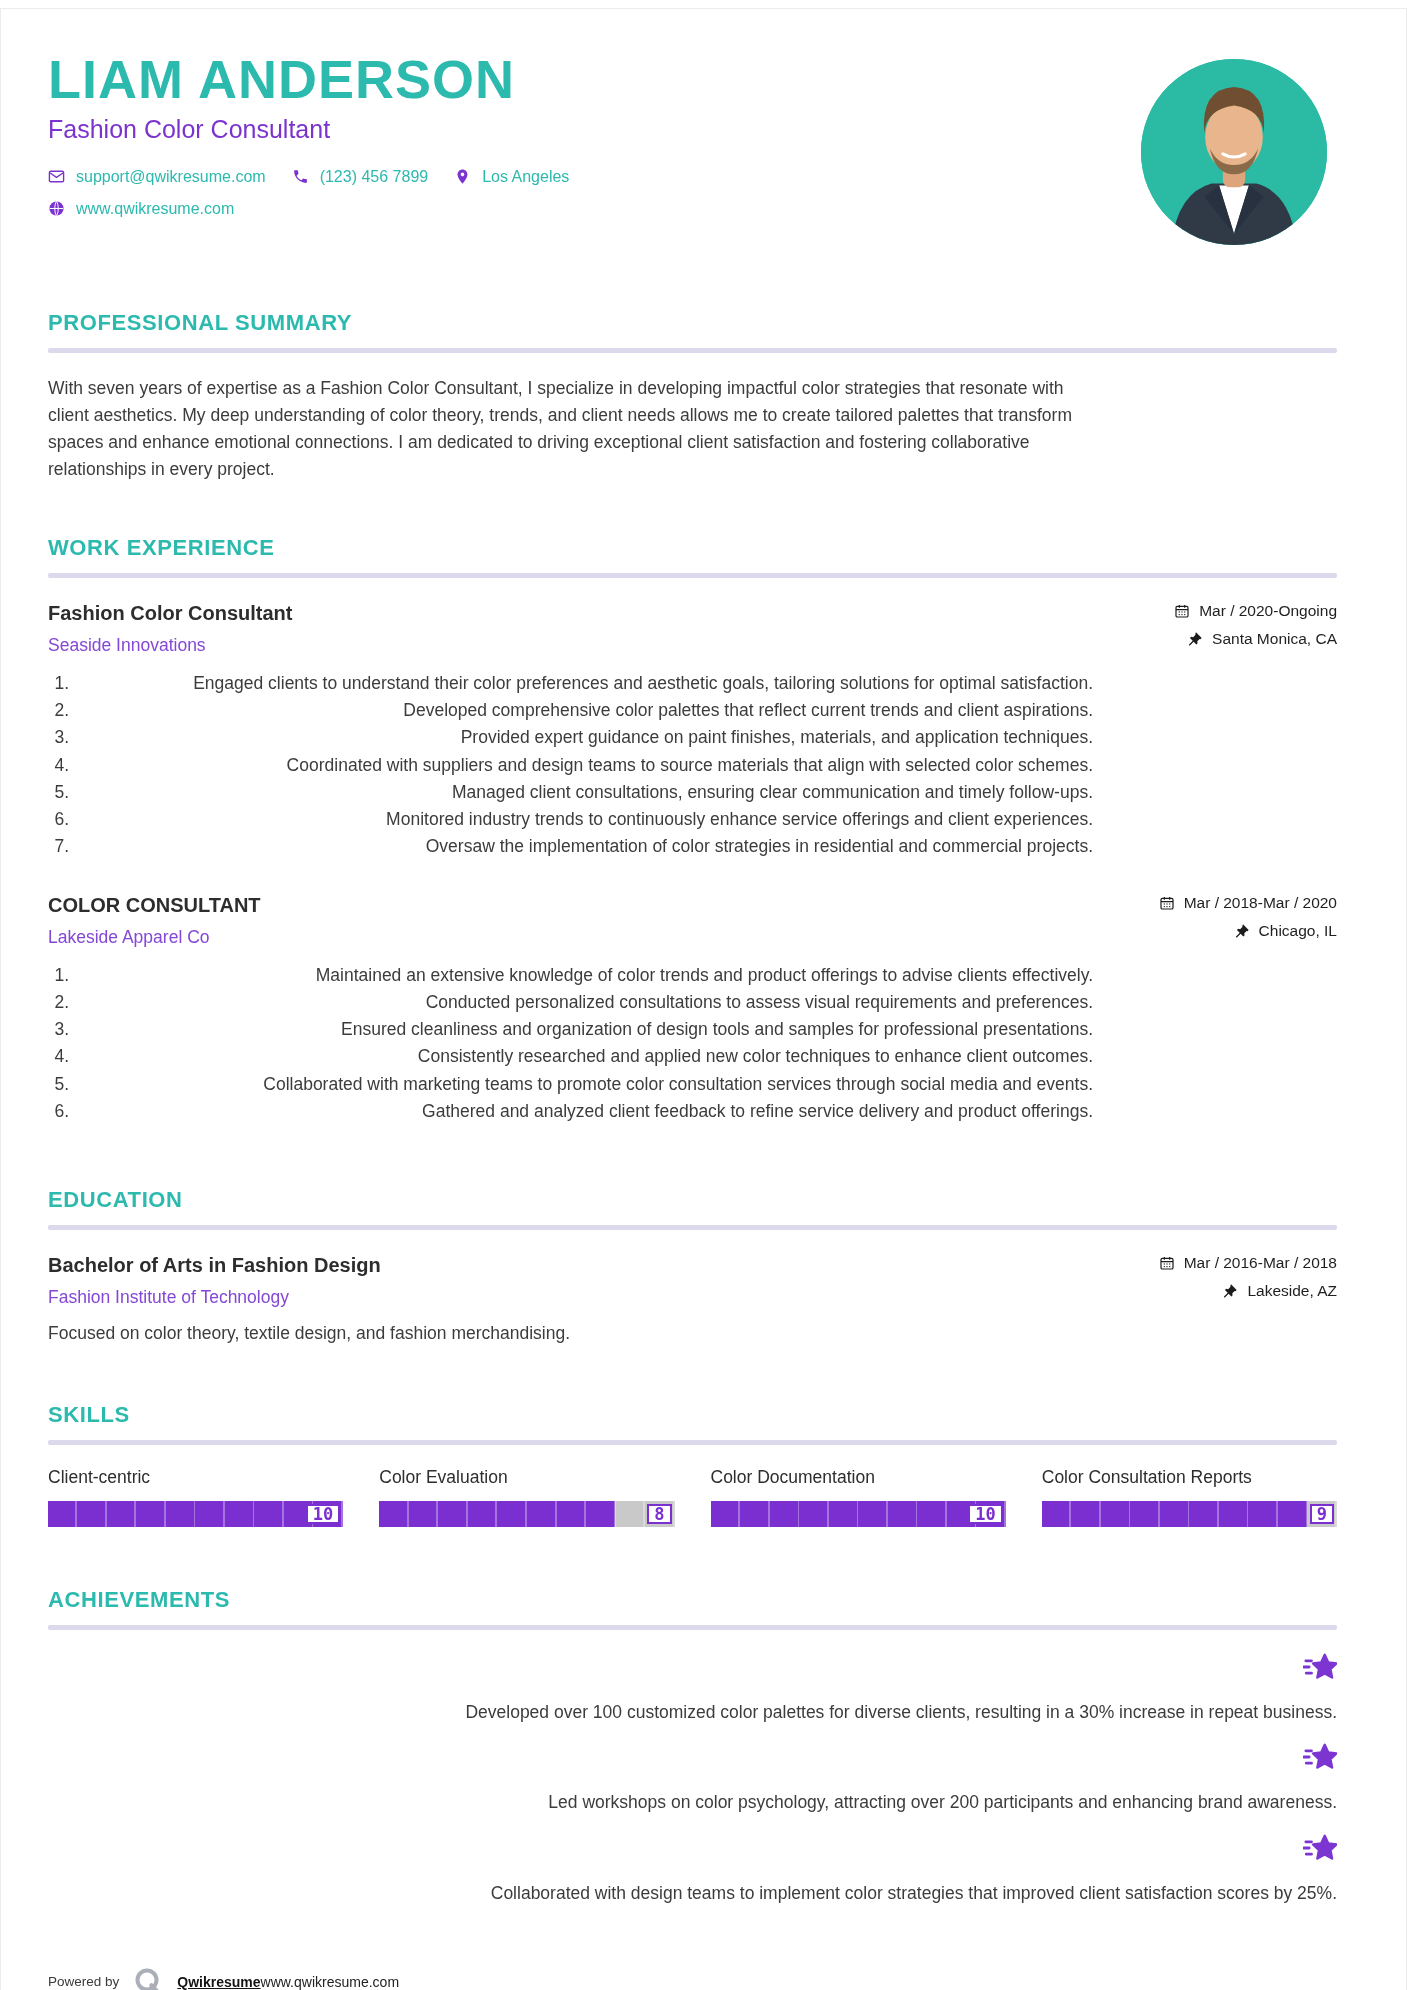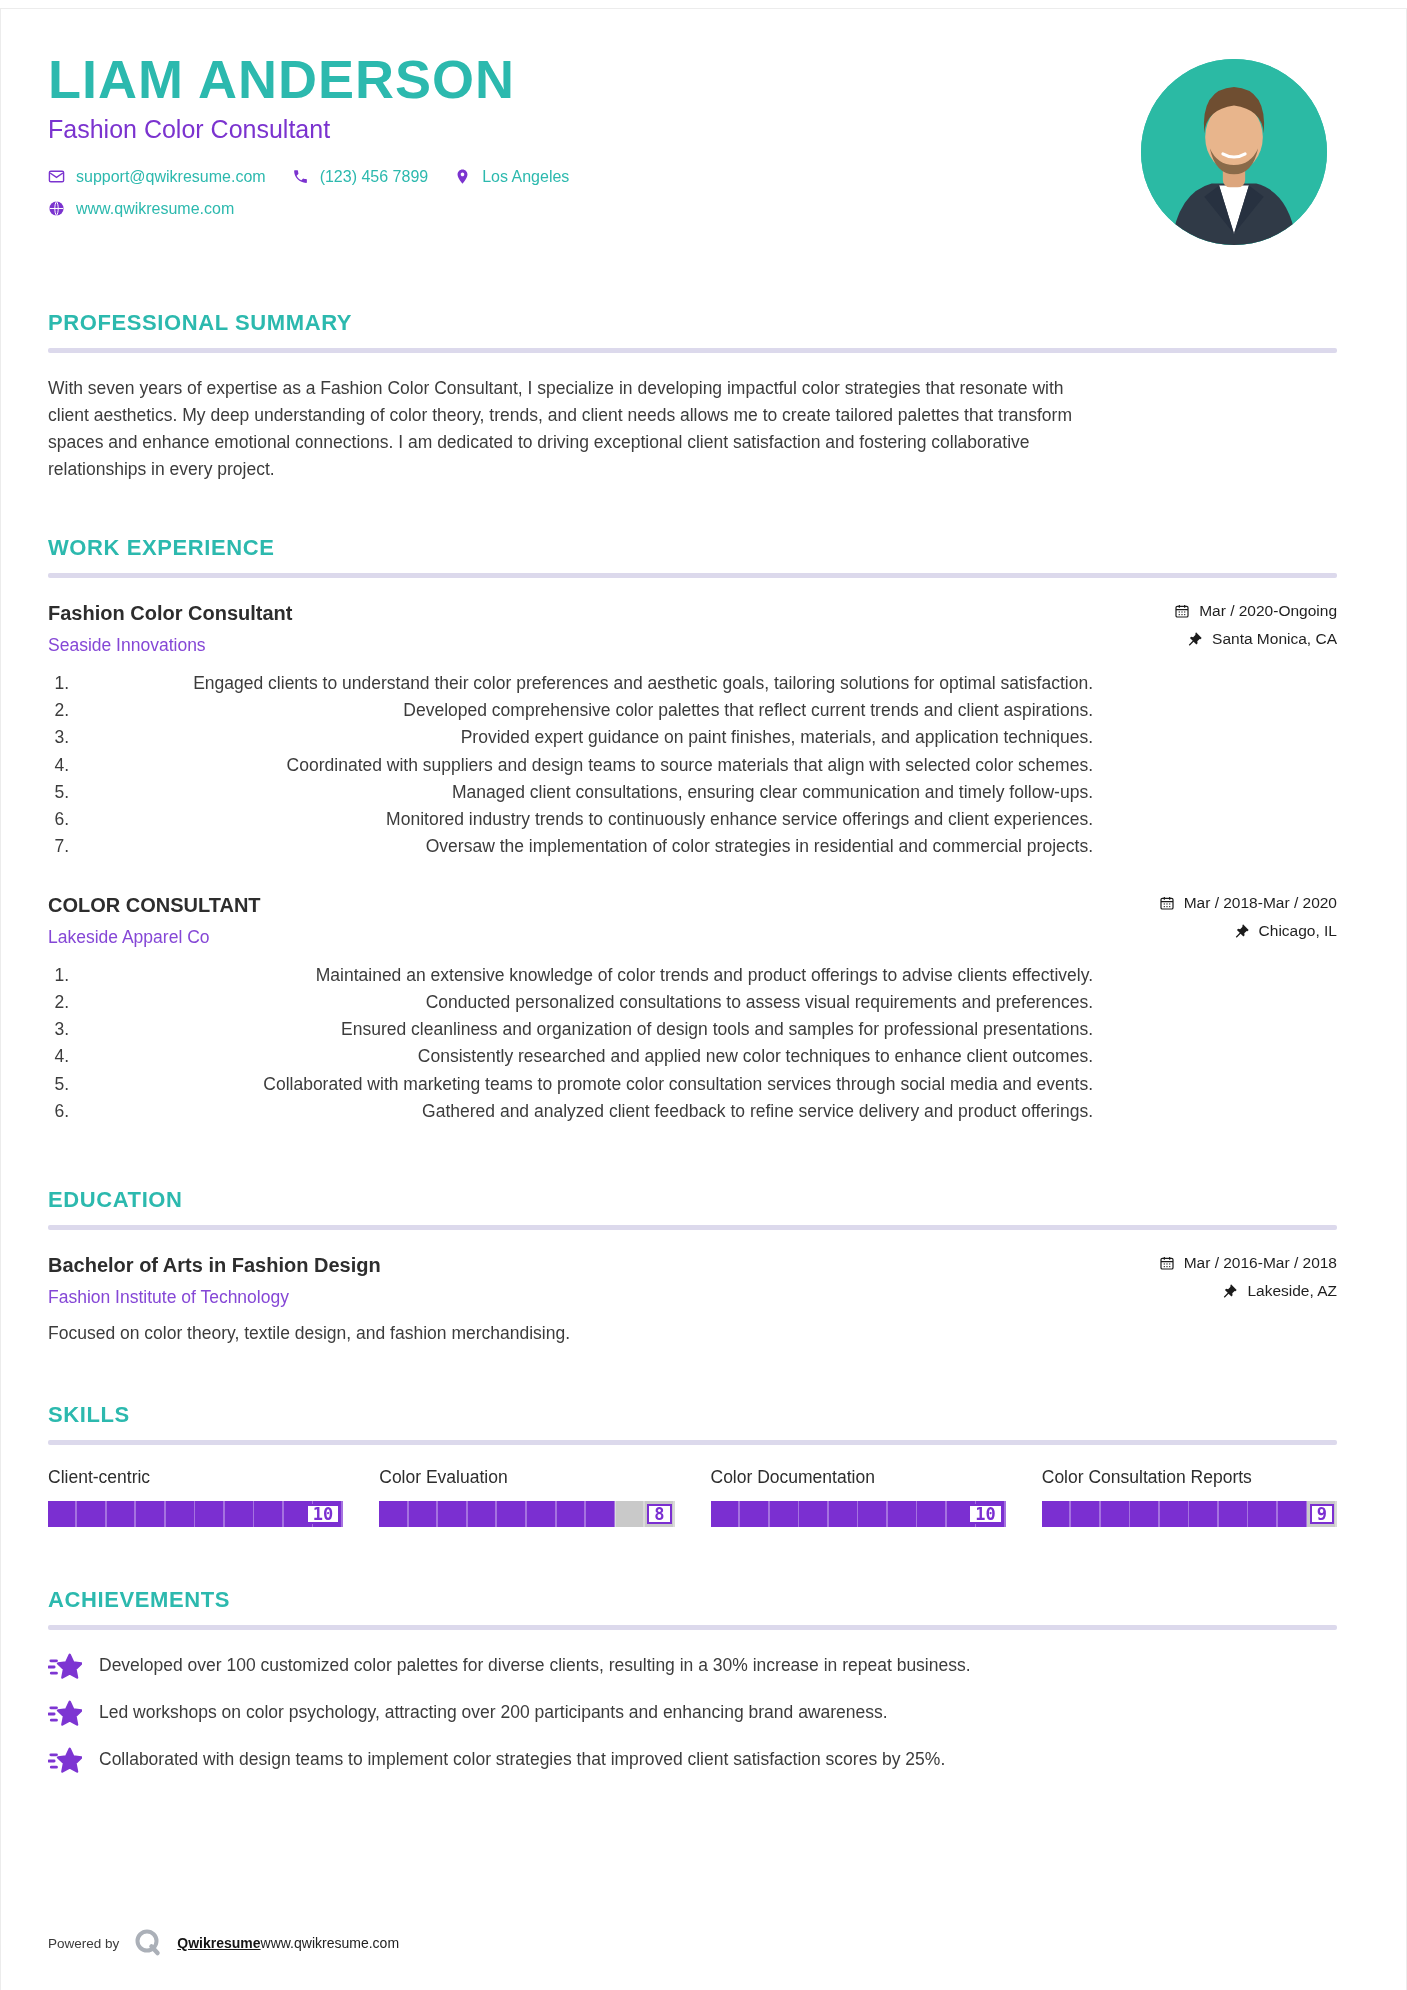--- a/index.html
+++ b/index.html
@@ -69,21 +69,21 @@
   }
   .skill-badge{
     position:absolute; right:3px; top:3px; bottom:3px; z-index:2;
     background:#fff; border:2px solid var(--c-bar,#7b2fd1); color:var(--c-bar,#7b2fd1);
     font-weight:700; font-size:17px; font-family:"DejaVu Sans Mono", monospace;
     display:flex; align-items:center; padding:0 5px;
   }
 
   
   .ach-list{ margin-top:22px; }
-  .ach-item{ display:flex; align-items:flex-start; gap:17px; }
+  .ach-item{ display:flex; align-items:flex-end; gap:17px;flex-direction:column; }
   .ach-item + .ach-item{ margin-top:17px; }
   .ach-icon{ width:34px; height:30px; flex-shrink:0; }
   .ach-text{ font-size:17.5px; line-height:1.5; color:var(--c-text,#3c3c3c); }
 
   
   .footer{ margin-top:auto; padding-top:60px; display:flex; justify-content:flex-start; align-items:center; }
   .footer-left{ display:flex; align-items:center; gap:13px; }
   .powered-by{ font-size:13.5px; color:#3a3a3a; }
   .q-logo{ width:32px; height:32px; }
   .brand-link{ font-size:14px; font-weight:600; color:#141414; text-decoration:underline; cursor:pointer; }

